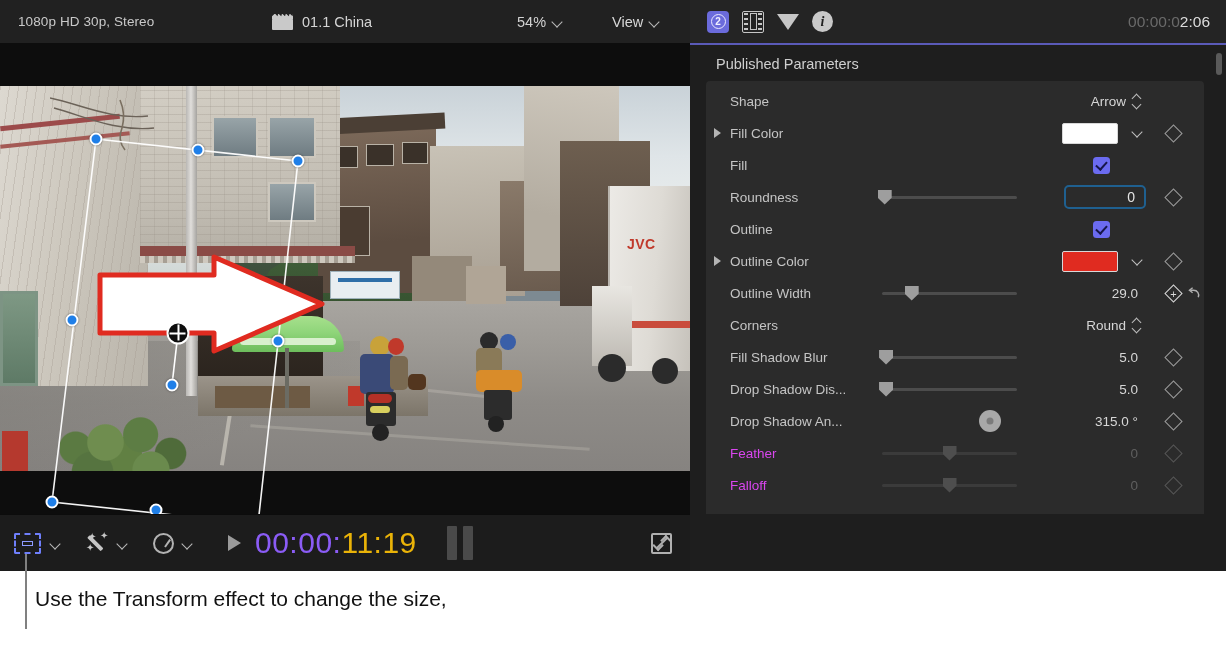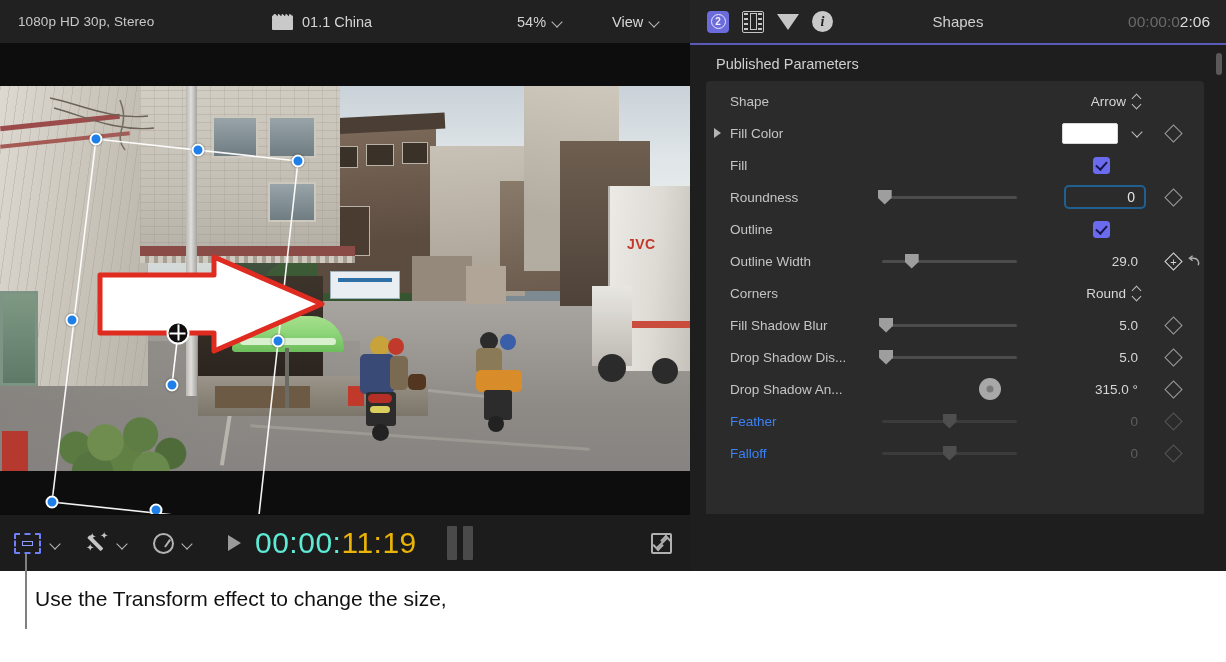--- a/index.html
+++ b/index.html
@@ -180,21 +180,21 @@
   .tool-transform .mid { position:absolute; left:8px; top:8px; width:11px; height:5px; border:1.5px solid #8e9bff; }
   .wand { position:relative; width:24px; height:22px; margin-left:26px; }
   .wand .stick { position:absolute; left:4px; top:3px; width:19px; height:4px; background:#c6c6c6;
       transform: rotate(45deg); transform-origin: 0 0; border-radius:1px; }
   .spark { position:absolute; color:#c6c6c6; font-size:10px; line-height:10px; }
   .gauge { width:21px; height:21px; border:2px solid #b3b3b3; border-radius:50%; position:relative; margin-left:26px; }
   .gauge .needle { position:absolute; left:9px; top:3px; width:2px; height:9px; background:#b3b3b3;
       transform-origin: 50% 100%; transform: rotate(35deg); }
   .play-tri { width:0;height:0;border-left:13px solid #9a9a9a; border-top:8px solid transparent; border-bottom:8px solid transparent; }
   #tc-main { font-family:"Liberation Sans",sans-serif; font-size:30px; letter-spacing:.5px; display:flex; align-items:baseline; }
-  #tc-main .dim { color:#5eead4; }
+  #tc-main .dim { color:#8b5cf6; }
   #tc-main .lit { color:#eab308; }
   .audio-meter { width:10px; height:34px; background:#4a4a4a; border-radius:1px; }
   .expand-btn { width:21px; height:21px; border:2px solid #b0b0b0; position:relative; border-radius:2px; }
   .expand-btn .ar { position:absolute; left:50%; top:50%; width:15px; height:2px; background:#b0b0b0;
     transform:translate(-50%,-50%) rotate(-45deg); }
   .expand-btn .ar::before, .expand-btn .ar::after {
     content:""; position:absolute; width:6px; height:6px; border-top:2px solid #b0b0b0; border-right:2px solid #b0b0b0; }
   .expand-btn .ar::before { right:-1px; top:-2px; }
   .expand-btn .ar::after  { left:-1px; bottom:-2px; transform: rotate(180deg); }
 
@@ -223,21 +223,21 @@
   #insp-body { position:relative; height:526px; background:#1e1e1e; overflow:hidden; }
   #section-title { padding:11px 0 9px 26px; font-size:14.5px; color:#cfcfcf; }
   #param-panel { margin:0 22px 0 16px; background:#2b2b2b; border-radius:4px 4px 0 0; padding-top:4px; height:465px; }
 
   .prow { height:32px; display:flex; align-items:center; position:relative; }
   .prow .disc {
     position:absolute; left:8px; width:0;height:0;
     border-left:7px solid #b4b4b4; border-top:5px solid transparent; border-bottom:5px solid transparent;
   }
   .plabel { position:absolute; left:24px; font-size:13.5px; color:#c4c4c4; white-space:nowrap; }
-  .prow.dim .plabel { color:#3b82f6; }
+  .prow.dim .plabel { color:#d946ef; }
 
   .slider { position:absolute; left:176px; width:135px; height:3px; background:#4c4c4c; border-radius:2px; }
   .prow.dim .slider { background:#3b3b3b; }
   .knob { position:absolute; top:-6px; width:14px; height:15px; background:#9e9e9e;
     clip-path: polygon(0 0, 100% 0, 100% 55%, 50% 100%, 0 55%); transform:translateX(-50%); }
   .prow.dim .knob { background:#4e4e4e; }
   .dial { position:absolute; width:22px; height:22px; border-radius:50%; background:#a8a8a8;
      transform:translate(-50%,-50%); top:50%; }
   .dial::after { content:""; position:absolute; left:50%; top:50%; width:7px; height:7px; border-radius:50%;
      background:#7b7b7b; transform:translate(-50%,-50%); }
@@ -457,21 +457,20 @@
       <div class="hdr-icons">
         <div class="hdr-ico ico-vid">
           <span class="ring">2</span>
         </div>
         <div class="hdr-ico ico-film">
             <span class="mid"></span>
           </div>
         <div class="ico-tri"></div>
         <div class="ico-info">i</div>
       </div>
-      <div id="insp-title">Shapes</div>
       <div id="insp-tc">
         <span class="dim">00:00:0</span><span class="lit">2:06</span>
       </div>
     </div>
     <div id="insp-accent"></div>
 
     <div id="insp-body">
       <div id="section-title">Published Parameters</div>
       <div id="param-panel">
           <div class="prow">
@@ -496,20 +495,27 @@
             <div class="plabel">Roundness</div>
             <div class="slider">
               <div class="knob" style="left: 2%;"></div>
             </div>
             <div class="numfield" style="border-color: rgb(31, 96, 144);">0</div>
             <div class="kf"></div>
           </div>
           <div class="prow">
             <div class="plabel">Outline</div>
             <div class="checkbox" style="background: rgb(107, 107, 240);"></div>
+          </div>
+          <div class="prow">
+            <div class="disc"></div>
+            <div class="plabel">Outline Color</div>
+            <div class="swatch" style="background: rgb(224, 43, 32);"></div>
+            <div class="swatch-chev"></div>
+            <div class="kf"></div>
           </div>
           <div class="prow">
             <div class="plabel">Outline Width</div>
             <div class="slider">
               <div class="knob" style="left: 22%;"></div>
             </div>
             <div class="pval">29.0</div>
             <div class="kf active"></div>
             <div class="reset">
               <svg viewBox="0 0 16 16" width="15" height="15">

